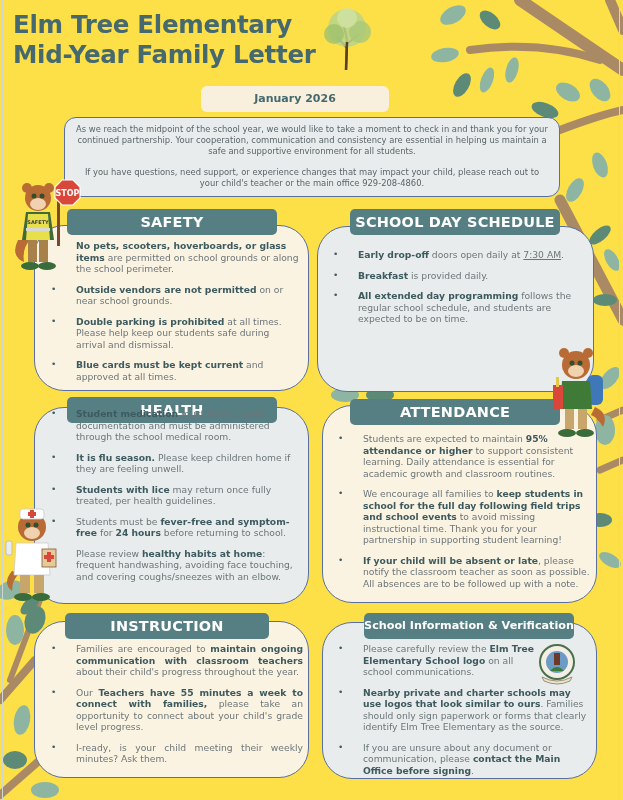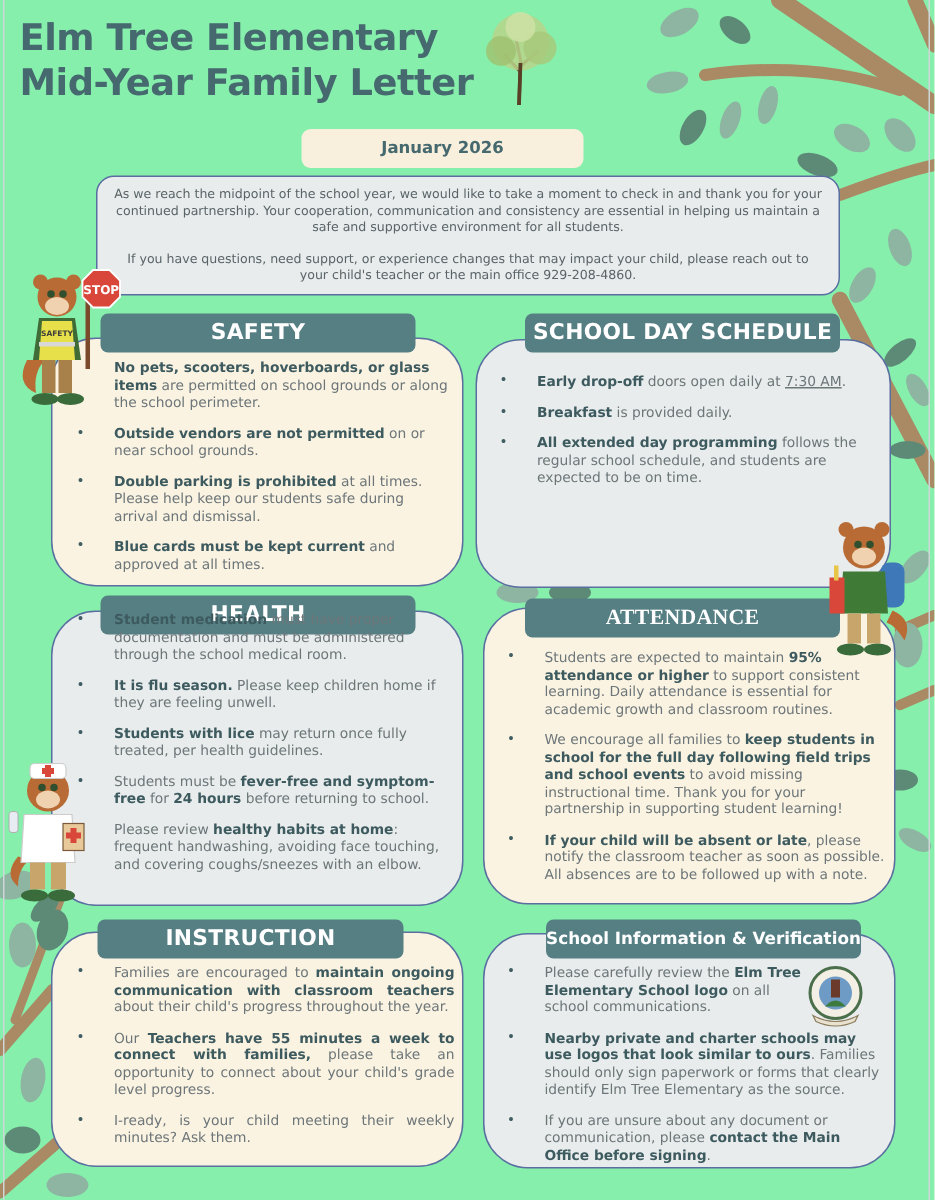--- a/index.html
+++ b/index.html
@@ -1,18 +1,18 @@
 <!DOCTYPE html>
 <html><head>
 <meta charset="utf-8">
 <style>
   * { box-sizing: border-box; margin: 0; padding: 0; }
   html, body { width: 623px; height: 800px; overflow: hidden; background: #fdfbf5; }
   body { font-family: "DejaVu Sans", sans-serif; color: #5a6468; position: relative; }
-  .page { position: absolute; left: 0; top: 0; width: 623px; height: 800px; background: #86efac; overflow: hidden; }
+  .page { position: absolute; left: 0; top: 0; width: 623px; height: 800px; background: #fde047; overflow: hidden; }
   .edge-l { position: absolute; left: 2px; top: 0; width: 1px; height: 800px; background: #cfd6d8; }
   .edge-r { position: absolute; left: 619px; top: 0; width: 1px; height: 800px; background: #cfd6d8; }
   .bg-deco { position: absolute; left: 0; top: 0; width: 623px; height: 800px; pointer-events: none; }
 
   .title { position: absolute; left: 13px; top: 10px; font-family: "DejaVu Sans", sans-serif; font-weight: bold;
     color: #45696e; font-size: 24.5px; line-height: 30px; letter-spacing: -0.3px; }
   .tree-logo { position: absolute; left: 316px; top: 6px; width: 62px; height: 64px; }
 
   .date-pill { position: absolute; left: 201px; top: 86px; width: 188px; height: 26px; background: #f8f0dc;
     border-radius: 6px; text-align: center; font-weight: bold; color: #45696e; font-size: 11px; line-height: 26px; }
@@ -131,21 +131,21 @@
   <div class="hdr" style="left:67px; top:397px; width:210px;">HEALTH</div>
   <ul class="bul" style="left:51px; top:408px; width:252px;">
     <li><b>Student medication</b><span> must have proper documentation and must be administered through the school medical room.</span></li>
     <li><b>It is flu season.</b><span> Please keep children home if they are feeling unwell.</span></li>
     <li><b>Students with lice</b><span> may return once fully treated, per health guidelines.</span></li>
     <li><span>Students must be </span><b>fever-free and symptom-free</b><span> for </span><b>24 hours</b><span> before returning to school.</span></li>
     <li><span>Please review </span><b>healthy habits at home</b><span>: frequent handwashing, avoiding face touching, and covering coughs/sneezes with an elbow.</span></li>
   </ul>
 
   <div class="box cream" style="left:322px; top:405px; width:275px; height:198px;"></div>
-  <div class="hdr" style="left:350px; top:399px; width:210px;font-family:Liberation Serif, serif;">ATTENDANCE</div>
+  <div class="hdr" style="left:350px; top:399px; width:210px;">ATTENDANCE</div>
   <ul class="bul" style="left:338px; top:433px; width:252px;">
     <li><span>Students are expected to maintain </span><b>95% attendance or higher</b><span> to support consistent learning. Daily attendance is essential for academic growth and classroom routines.</span></li>
     <li><span>We encourage all families to </span><b>keep students in school for the full day following field trips and school events</b><span> to avoid missing instructional time. Thank you for your partnership in supporting student learning!</span></li>
     <li><b>If your child will be absent or late</b><span>, please notify the classroom teacher as soon as possible.  All absences are to be followed up with a note.</span></li>
   </ul>
 
   <div class="box cream" style="left:34px; top:621px; width:275px; height:157px;"></div>
   <div class="hdr" style="left:65px; top:613px; width:204px;">INSTRUCTION</div>
   <ul class="bul justify" style="left:51px; top:643px; width:252px;">
     <li><span>Families are encouraged to </span><b>maintain ongoing communication with classroom teachers</b><span> about their child's progress throughout the year.</span></li>

